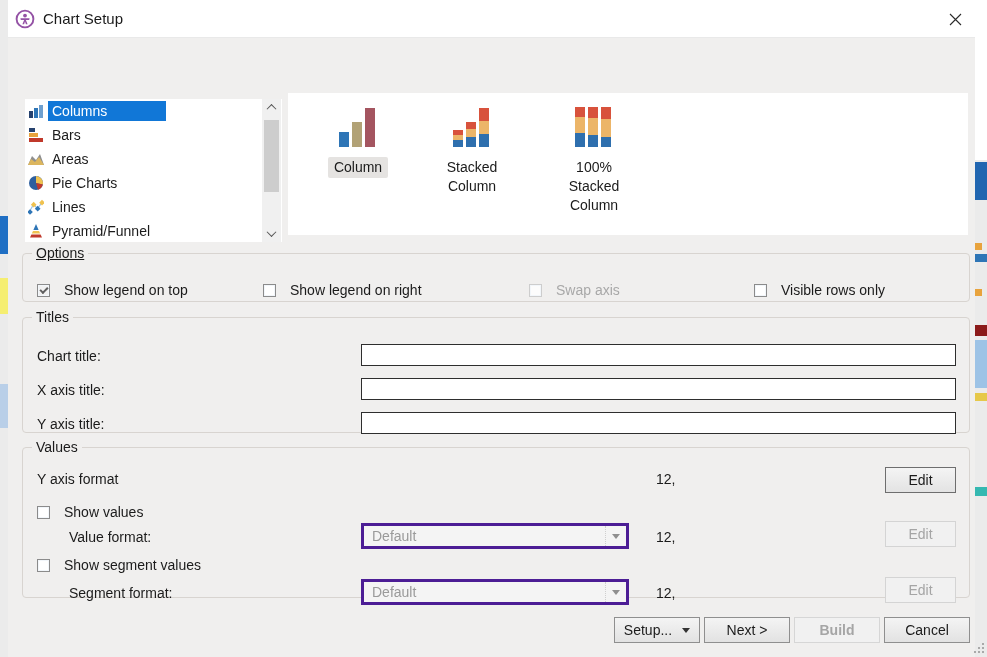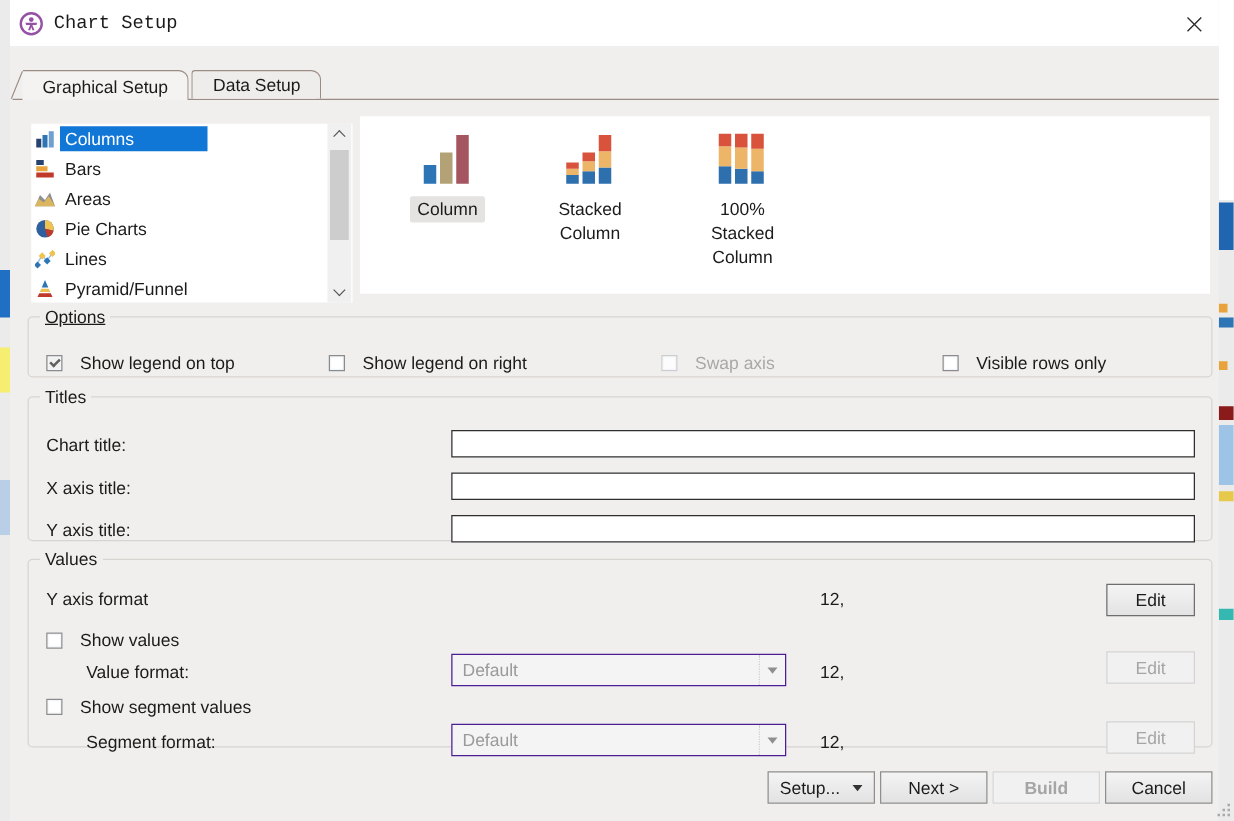--- a/index.html
+++ b/index.html
@@ -11,21 +11,21 @@
   .bg-strip { position:absolute; top:0; bottom:0; background:#ebebeb; }
   .bg-left { left:0; width:8px; }
   .bg-right { right:0; width:12px; }
   .bg-seg { position:absolute; left:0; right:0; }
   .bg-top-marks { position:absolute; top:0; height:5px; background:#d2cdca; }
 
   
   .dialog { position:absolute; left:8px; top:0; width:967px; height:657px; background:#f0efee; }
   .titlebar { position:absolute; left:0; top:0; right:0; height:38px; background:#ffffff; border-bottom:1px solid #e9e9e9; display:flex; align-items:center; }
   .app-icon { margin-left:7px; width:20px; height:20px; flex:none; }
-  .title-text { margin-left:8px; font-size:15px; color:#1a1a1a;font-family:Liberation Mono, monospace; }
+  .title-text { margin-left:8px; font-size:15px; color:#1a1a1a; }
   .close-btn { position:absolute; right:4px; top:3px; width:32px; height:32px; display:flex; align-items:center; justify-content:center; cursor:pointer; }
 
   
   .tabstrip { position:absolute; left:2px; right:0; top:56px; height:24px; border-bottom:1px solid #9b8c83; display:flex; align-items:flex-end; padding-left:8px; }
   .tab { height:23px; display:flex; align-items:center; justify-content:center; font-size:14px; border:1px solid #9b8c83; border-bottom:none; border-radius:3px 8px 0 0; background:#efedec; padding:0 16px; position:relative; cursor:pointer; }
   .tab.active { background:#f4f3f2; height:24px; margin-bottom:-1px; border-left:none; border-radius:0 8px 0 0; z-index:2; }
   .tab.active::before { content:""; position:absolute; left:-5px; top:0; bottom:1px; width:10px; border-left:1px solid #9b8c83; transform:skewX(-22deg); }
   .tab + .tab { margin-left:2px; }
 
   
@@ -66,21 +66,21 @@
   .cb.disabled .box { border-color:#cdcdcd; background:#fcfcfc; }
 
   
   .frm-label { position:absolute; font-size:14px; }
   .txt-input { position:absolute; left:338px; width:595px; height:22px; border:1px solid #2e2e2e; background:#fff; font-family:inherit; font-size:13px; padding:0 4px; }
 
   
   .fmt-code { position:absolute; left:633px; font-size:14px; }
   .btn { position:absolute; width:71px; height:26px; background:linear-gradient(#f4f4f4,#e3e3e3); border:1px solid #6e6e6e; font-size:14px; color:#1b1b1b; display:flex; align-items:center; justify-content:center; cursor:pointer; }
   .btn.disabled { background:#f1f1f1; border-color:#d4d4d4; color:#a5a5a5; cursor:default; }
-  .combo { position:absolute; left:338px; width:268px; height:26px; background:#f4f4f4; border:1px solid #4c1d95; display:flex; align-items:center; }
+  .combo { position:absolute; left:338px; width:268px; height:26px; background:#f4f4f4; border:3px solid #4c1d95; display:flex; align-items:center; }
   .combo .val { flex:1; padding-left:8px; color:#9a9a9a; font-size:14px; }
   .combo .dd { width:21px; height:100%; display:flex; align-items:center; justify-content:center; border-left:1px dotted #cfcfcf; }
   .caret { width:0; height:0; border-left:4px solid transparent; border-right:4px solid transparent; border-top:5px solid #8f8f8f; }
 
   
   .footer-btn { position:absolute; top:617px; width:86px; height:26px; background:linear-gradient(#f4f4f4,#e2e2e2); border:1px solid #8f8f8f; font-size:14px; display:flex; align-items:center; justify-content:center; cursor:pointer; }
   .footer-btn.disabled { background:#f1f1f1; border-color:#d6d6d6; color:#a5a5a5; font-weight:600; cursor:default; }
   .setup-caret { width:0; height:0; border-left:4px solid transparent; border-right:4px solid transparent; border-top:5px solid #333; margin-left:10px; }
 
   .grip { position:absolute; right:2px; bottom:3px; }
@@ -119,28 +119,20 @@
         <path d="M5.4 9.2 L14.6 9.2 L14.2 11 L10.9 11 L12.6 15.2 L10.9 15.2 L10 12.6 L9.1 15.2 L7.4 15.2 L9.1 11 L5.8 11 Z" fill="#9452a5"></path>
       </svg>
       <span class="title-text">Chart Setup</span>
       <div class="close-btn">
         <svg width="13" height="13" viewBox="0 0 13 13">
           <path d="M1 1 L12 12 M12 1 L1 12" stroke="#2b2b2b" stroke-width="1.1" fill="none"></path>
         </svg>
       </div>
     </div>
 
-    <div class="tabstrip">
-      <div class="tab active">
-        <span>Graphical Setup</span>
-      </div>
-      <div class="tab">
-        <span>Data Setup</span>
-      </div>
-    </div>
 
     <div class="listbox">
       <div class="lrow selected">
         <svg viewBox="0 0 16 16">
           <rect x="1" y="8" width="4" height="7" fill="#27426e"></rect>
           <rect x="6" y="5" width="4" height="10" fill="#2e75b6"></rect>
           <rect x="11" y="2" width="4" height="13" fill="#6fa0cf"></rect>
         </svg>
         <span class="lbl">Columns</span>
       </div>

